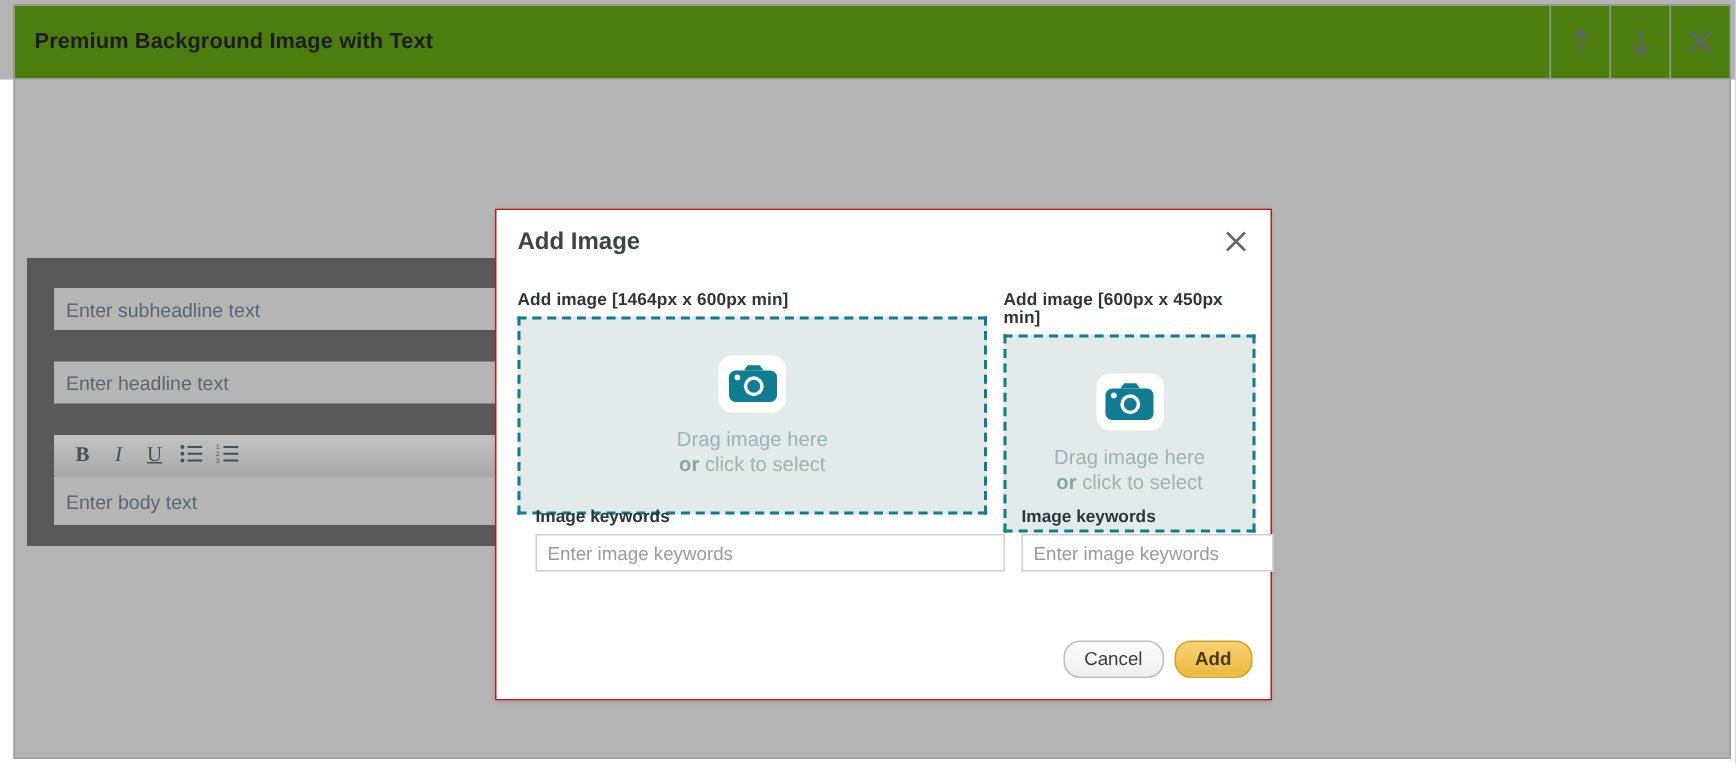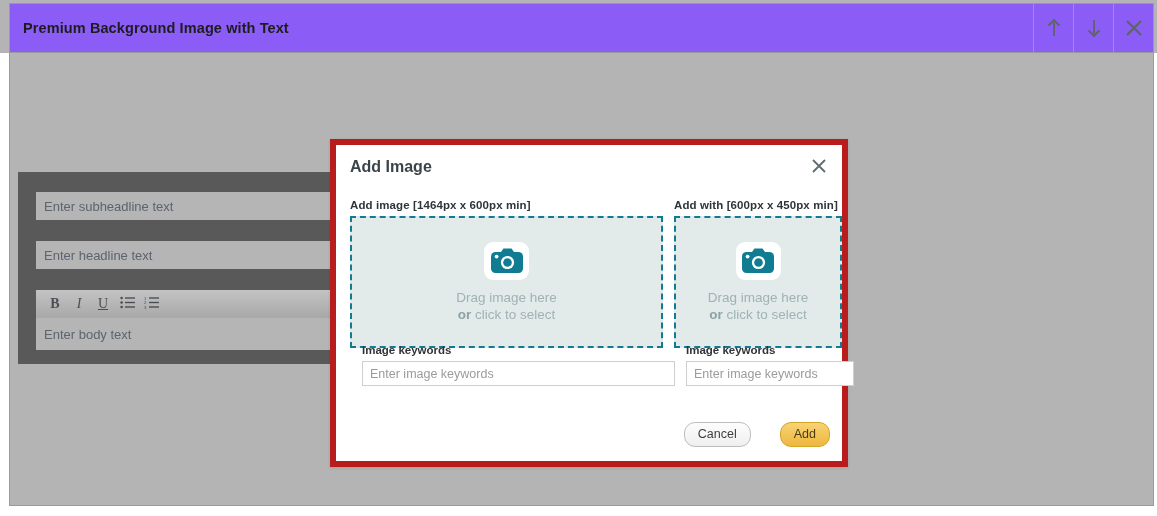--- a/index.html
+++ b/index.html
@@ -35,21 +35,21 @@
     align-items: stretch;
   }
   .widget-header-inner {
     position: absolute;
     left: 9px; top: 3px;
     width: 1145px;
     height: 49px;
     border: 1px solid #9b9b9b;
     border-bottom: none;
     box-sizing: border-box;
-    background: #8b5cf6;
+    background: #4d7c0f;
     display: flex;
     align-items: stretch;
   }
   .widget-title {
     flex: 1 1 auto;
     display: flex;
     align-items: center;
     padding-left: 13px;
     font-size: 14.5px;
     font-weight: bold;
@@ -148,21 +148,21 @@
   }
 
   
   .modal {
     position: absolute;
     left: 320px;
     top: 86px;
     width: 518px;
     height: 328px;
     background: #ffffff;
-    border: 6px solid #b91c1c;
+    border: 1px solid #b91c1c;
     box-sizing: border-box;
     box-shadow: 0 1px 3px rgba(0,0,0,.12);
   }
   .modal-title {
     position: absolute;
     left: 14px;
     top: 13px;
     font-size: 16px;
     font-weight: bold;
     color: #3b4449;
@@ -273,22 +273,21 @@
     border-radius: 11px;
     background: linear-gradient(to bottom, #fdfdfd 0%, #efefef 100%);
     cursor: pointer;
     box-sizing: border-box;
     line-height: 23px;
   }
   .btn-primary {
     border-color: #d3a526;
     background: linear-gradient(to bottom, #f7d373 0%, #eeb73f 100%);
     color: #4a3b12;
-    font-weight: normal;
-    margin-left: 22px;
+    font-weight: bold;
   }
 </style>
 </head>
 <body>
 
 <div class="widget">
 
   <div class="widget-header">
     <div class="widget-header-inner">
       <div class="widget-title">Premium Background Image with Text</div>
@@ -387,21 +386,21 @@
               </svg>
             </div>
             <div class="dz-text">
               <div>Drag image here</div>
               <div><b>or</b><span> click to select</span></div>
             </div>
           </div>
         </div>
 
         <div class="upload-col-narrow">
-          <div class="upload-label">Add with [600px x 450px min]</div>
+          <div class="upload-label">Add image [600px x 450px min]</div>
           <div class="dropzone">
             <div class="camera-icon">
               <svg width="34" height="27" viewBox="0 0 34 27">
                 <rect x="1" y="5" width="32" height="21" rx="4.5" fill="#0f7c92"></rect>
                 <path d="M11 5 L13.5 1.5 L21.5 1.5 L24 5 Z" fill="#0f7c92"></path>
                 <circle cx="17.5" cy="15.5" r="6.6" fill="#ffffff"></circle>
                 <circle cx="17.5" cy="15.5" r="4.3" fill="#0f7c92"></circle>
                 <circle cx="6.6" cy="9.6" r="1.9" fill="#ffffff"></circle>
               </svg>
             </div>

